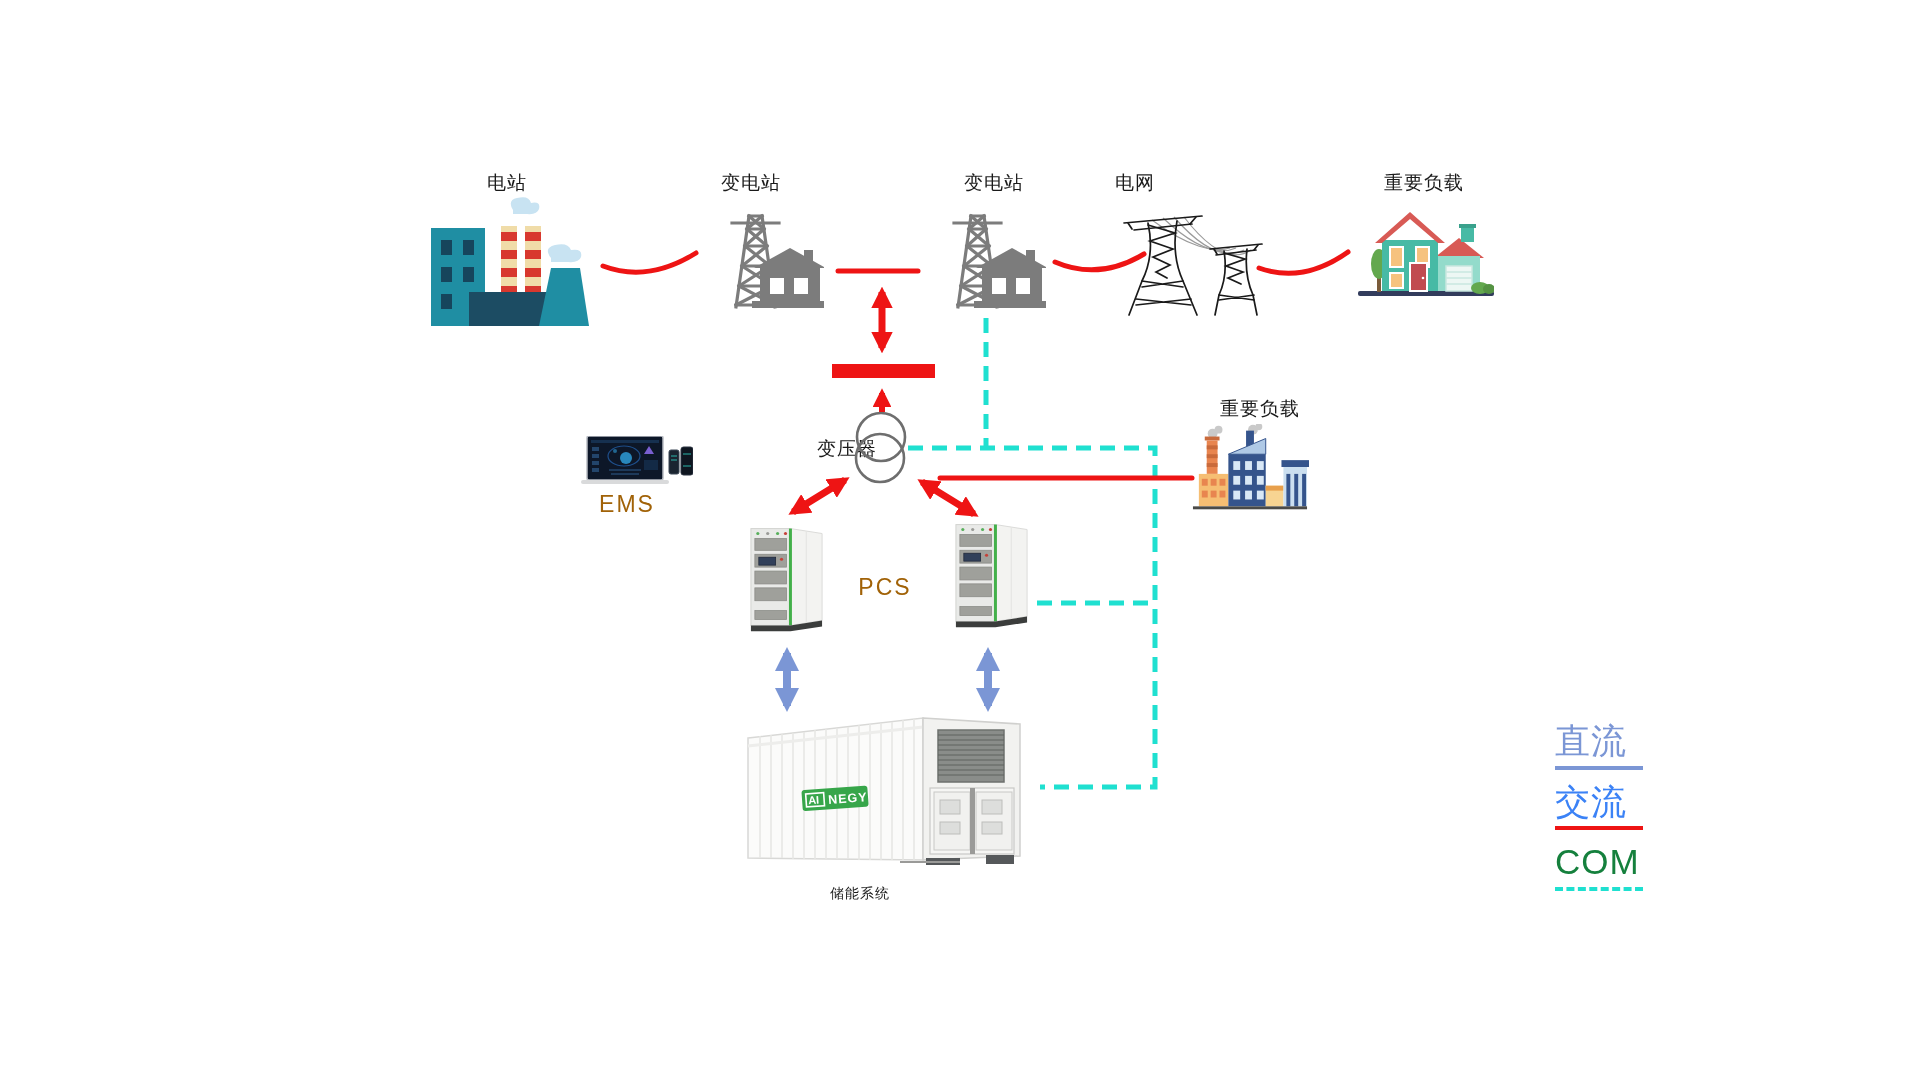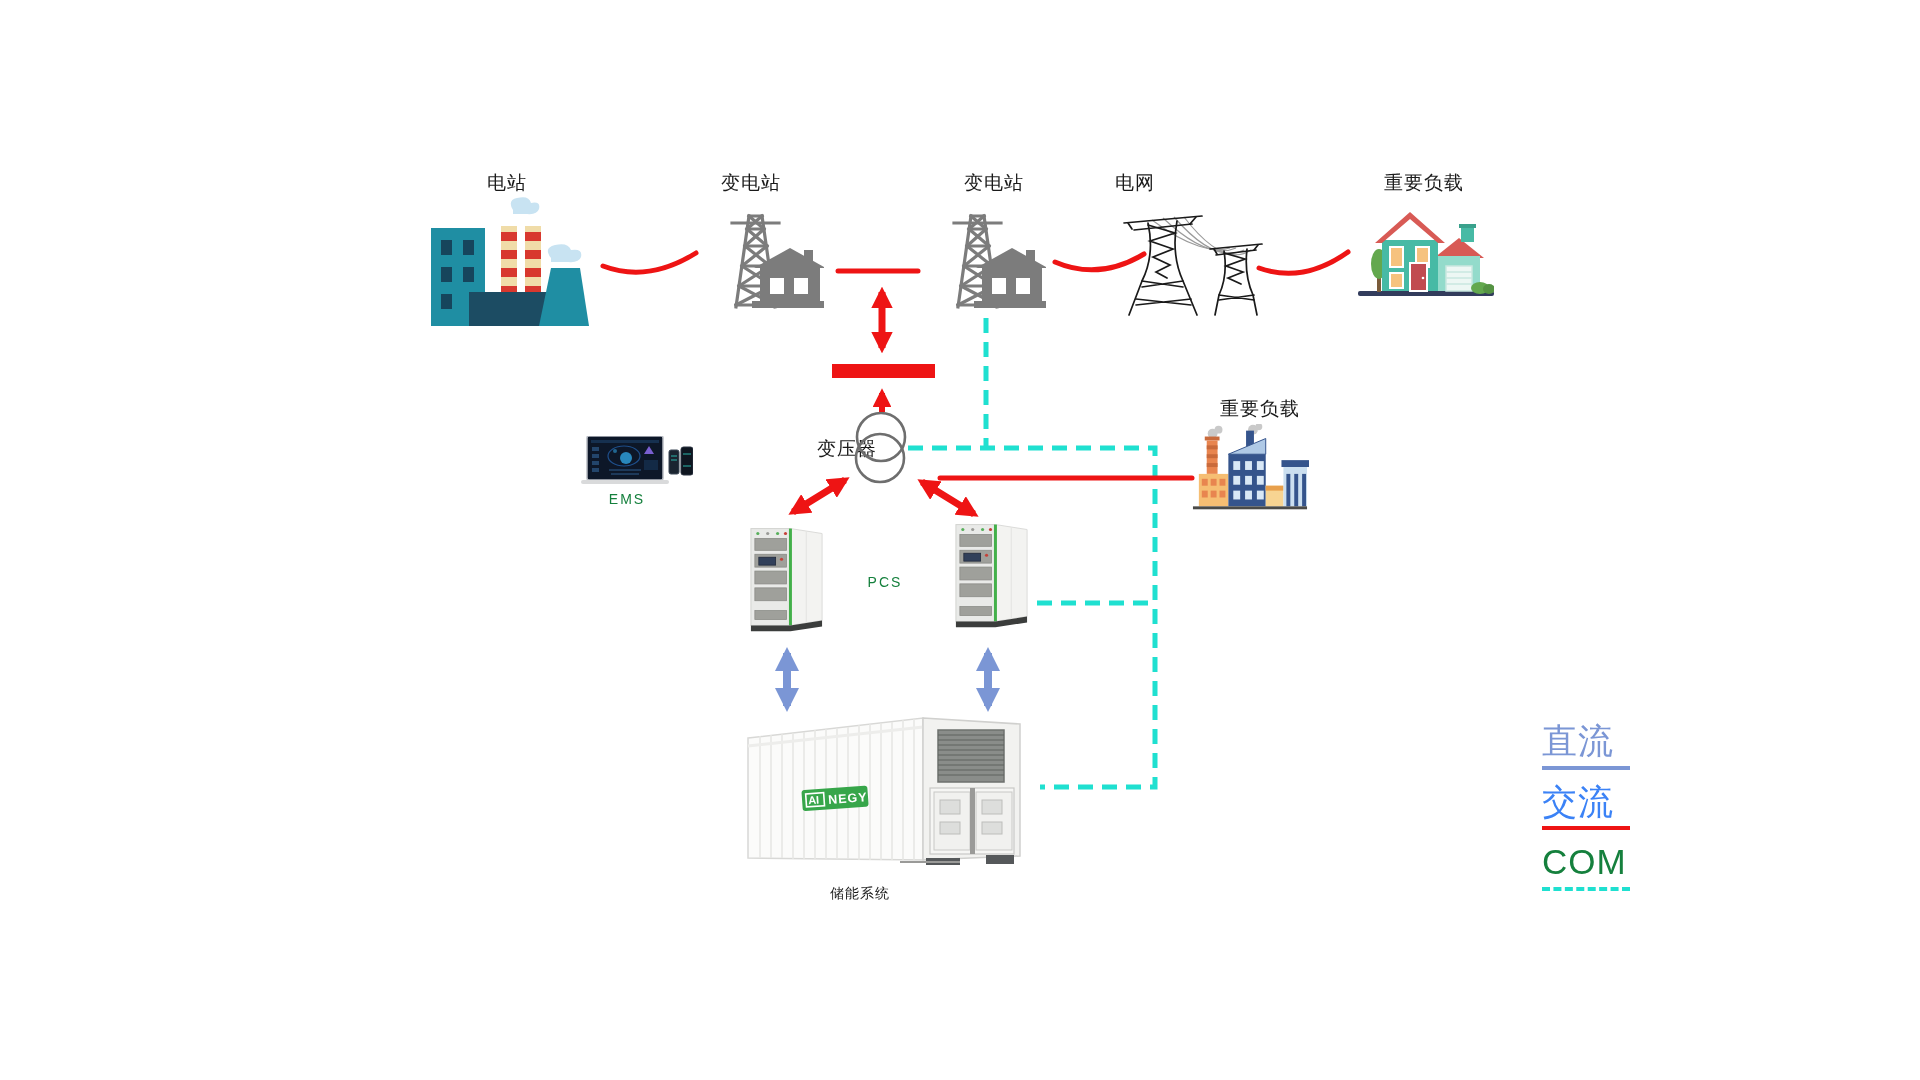--- a/index.html
+++ b/index.html
@@ -1,23 +1,23 @@
 <!DOCTYPE html>
 <html><head>
 <meta charset="utf-8">
 <style>
   html,body{margin:0;padding:0;background:#fff;}
   .canvas{position:relative;width:1920px;height:1080px;background:#FFFFFF;overflow:hidden;
           font-family:"Liberation Sans", sans-serif;}
   .abs{position:absolute;}
   .node-label{position:absolute;transform:translateX(-50%);font-size:19px;color:#1A1A1A;
               white-space:nowrap;letter-spacing:1px;}
-  .latin-label{letter-spacing:2px;font-size:14px;color:#15803d;}
+  .latin-label{letter-spacing:2px;font-size:23px;color:#a16207;}
   .legend{position:absolute;left:1542px;top:722px;width:92px;}
-  .legend-item{margin-bottom:13px;}
+  .legend-item{margin-bottom:13px;margin-left:13px;}
   .legend-label{font-size:35px;line-height:1.1;letter-spacing:1px;font-weight:400;}
   .legend-line{width:88px;height:0;margin-top:5px;}
   .legend-line.solid-dc{border-top:4px solid #7B96D5;}
   .legend-line.solid-ac{border-top:4px solid #EE1414;}
   .legend-line.dashed-com{border-top:4px dashed #1FE0D0;}
   .dc-text{color:#7B96D5;}
   .ac-text{color:#3b82f6;}
   .com-text{color:#15803d;}
   svg{display:block;}
 </style>

